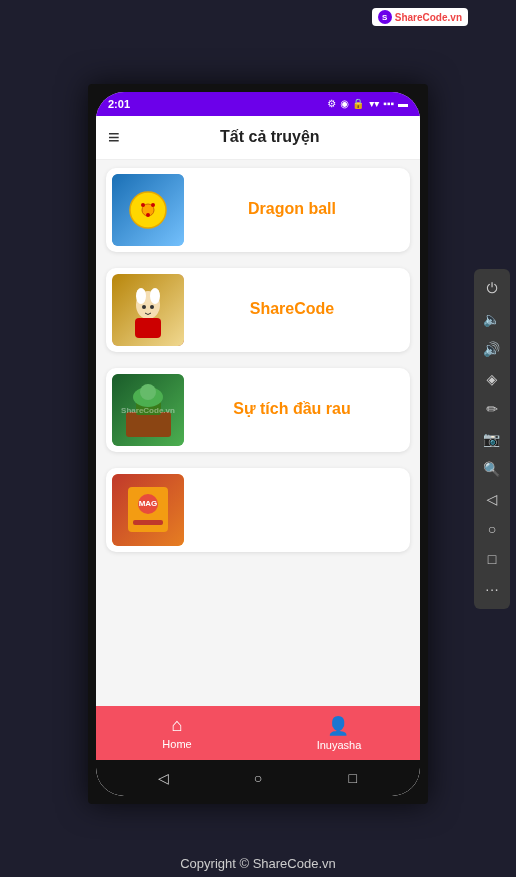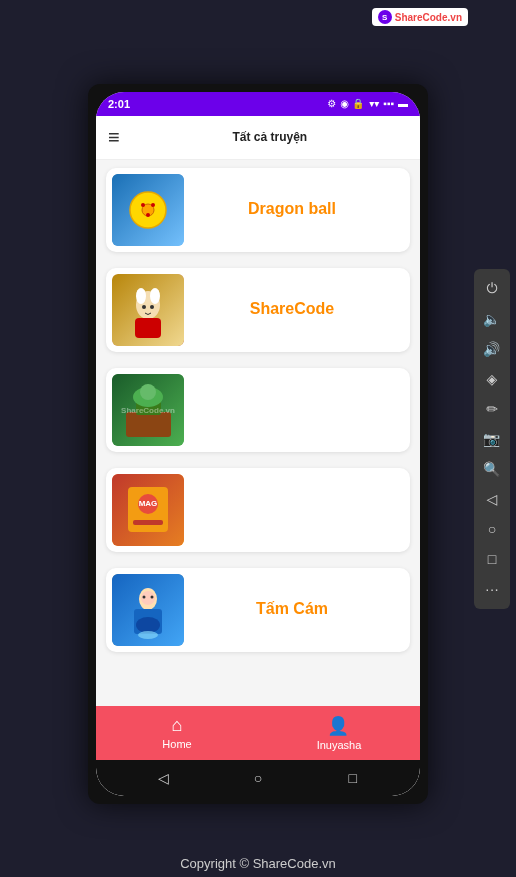--- a/index.html
+++ b/index.html
@@ -16,21 +16,21 @@
       position: relative;
     }
 
     
     .phone-frame {
       position: relative;
       z-index: 2;
       width: 340px;
       height: 720px;
       background: #111;
-      border-radius: 12px;
+      border-radius: 4px;
       padding: 8px;
       box-shadow: 0 0 30px rgba(0,0,0,0.7);
       margin-top: 10px;
     }
 
     .phone-screen {
       width: 100%;
       height: 100%;
       background: #f5f5f5;
       border-radius: 28px;
@@ -58,21 +58,21 @@
     .top-bar {
       background: white;
       display: flex;
       align-items: center;
       padding: 0 12px;
       height: 44px;
       border-bottom: 1px solid #eee;
       flex-shrink: 0;
     }
     .hamburger { font-size: 20px; color: #333; margin-right: 12px; cursor: pointer; }
-    .top-title { flex: 1; text-align: center; font-size: 12px; font-weight: 600; color: #222; }
+    .top-title { flex: 1; text-align: center; font-size: 16px; font-weight: 600; color: #222; }
 
     
     .content-scroll {
       flex: 1;
       overflow-y: auto;
       background: #f5f5f5;
       padding: 8px 10px;
       display: flex;
       flex-direction: column;
       gap: 16px;
@@ -335,53 +335,37 @@
           <div class="cover-inner" style="background: linear-gradient(135deg,#1a5c2a,#4caf50); position:relative;">
             <svg width="55" height="65" viewBox="0 0 55 65">
               <rect x="5" y="35" width="45" height="25" rx="3" fill="#8B4513"></rect>
               <rect x="15" y="20" width="25" height="18" rx="2" fill="#3a7a1a"></rect>
               <ellipse cx="27" cy="20" rx="15" ry="10" fill="#4caf50"></ellipse>
               <circle cx="27" cy="15" r="8" fill="#66bb6a"></circle>
             </svg>
             <div style="position:absolute;top:50%;left:50%;transform:translate(-50%,-50%);color:rgba(255,255,255,0.4);font-size:8px;font-weight:bold;white-space:nowrap;pointer-events:none;">ShareCode.vn</div>
           </div>
         </div>
+        <span class="book-title">Sự tích đầu rau</span>
       </div>
 
       <div class="book-card">
         <div class="book-cover cover-manga">
           <div class="cover-inner" style="background: linear-gradient(135deg,#c0392b,#e67e22);">
             <svg width="50" height="55" viewBox="0 0 50 55">
               <rect x="5" y="5" width="40" height="45" rx="4" fill="#f39c12"></rect>
               <circle cx="25" cy="22" r="10" fill="#e74c3c"></circle>
               <rect x="10" y="38" width="30" height="5" rx="2" fill="#c0392b"></rect>
               <text x="25" y="24" text-anchor="middle" font-size="8" fill="white" font-weight="bold">MAG</text>
             </svg>
           </div>
         </div>
       </div>
 
 
-      <div class="book-card">
-        <div class="book-cover cover-tam">
-          <div class="cover-inner" style="background: linear-gradient(135deg,#1565c0,#42a5f5);">
-            <svg width="55" height="65" viewBox="0 0 55 65">
-              <ellipse cx="27" cy="22" rx="9" ry="11" fill="#ffe0b2"></ellipse>
-              <rect x="13" y="32" width="28" height="25" rx="3" fill="#1565c0"></rect>
-              <circle cx="27" cy="21" r="7" fill="#ffccbc"></circle>
-              <circle cx="23" cy="20" r="1.5" fill="#333"></circle>
-              <circle cx="31" cy="20" r="1.5" fill="#333"></circle>
-              <ellipse cx="27" cy="48" rx="12" ry="8" fill="#0d47a1"></ellipse>
-
-              <ellipse cx="27" cy="58" rx="10" ry="4" fill="#81d4fa" opacity="0.7"></ellipse>
-            </svg>
-          </div>
-        </div>
-        <span class="book-title">Tấm Cám</span>
-      </div>
 
     </div>
 
     <div class="bottom-nav">
       <div class="nav-item">
         <span class="nav-icon">⌂</span>
         <span>Home</span>
       </div>
       <div class="nav-item">
         <span class="nav-icon">👤</span>

